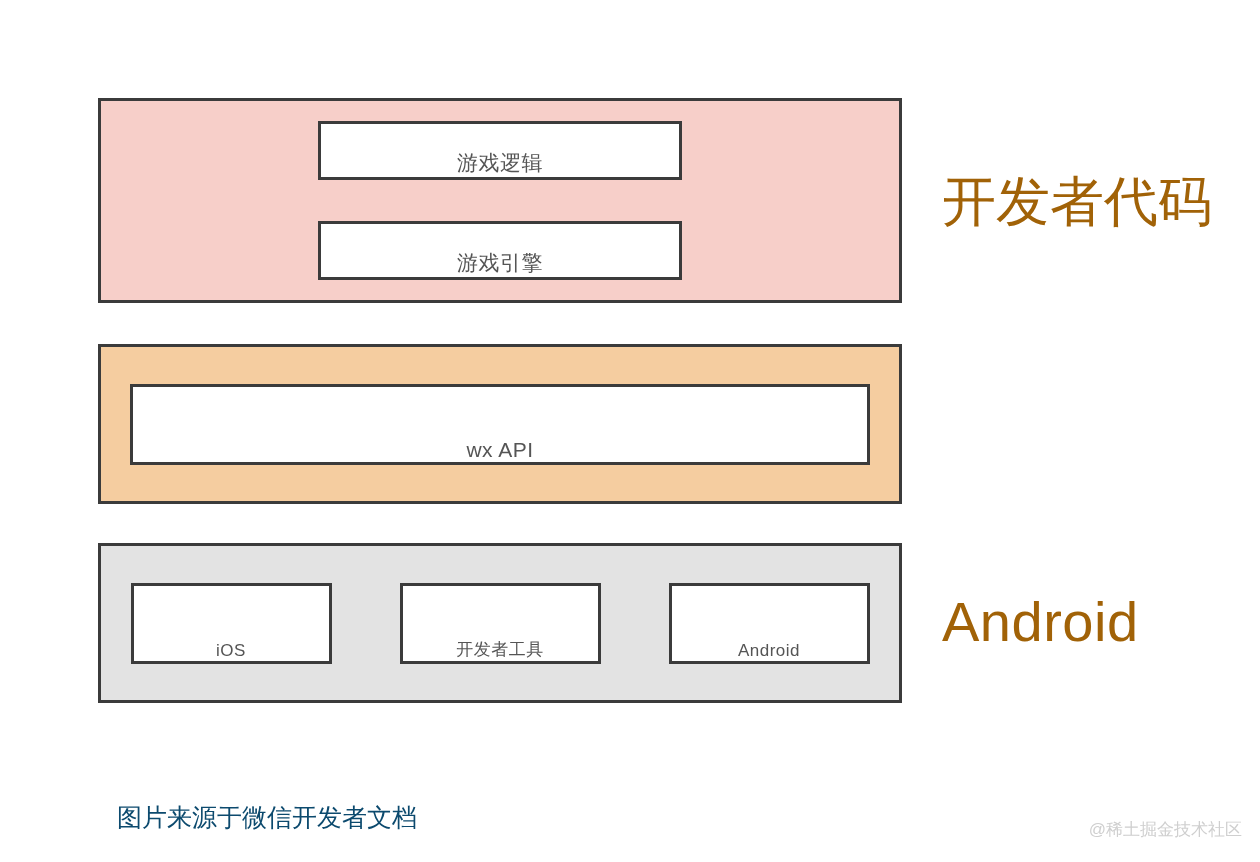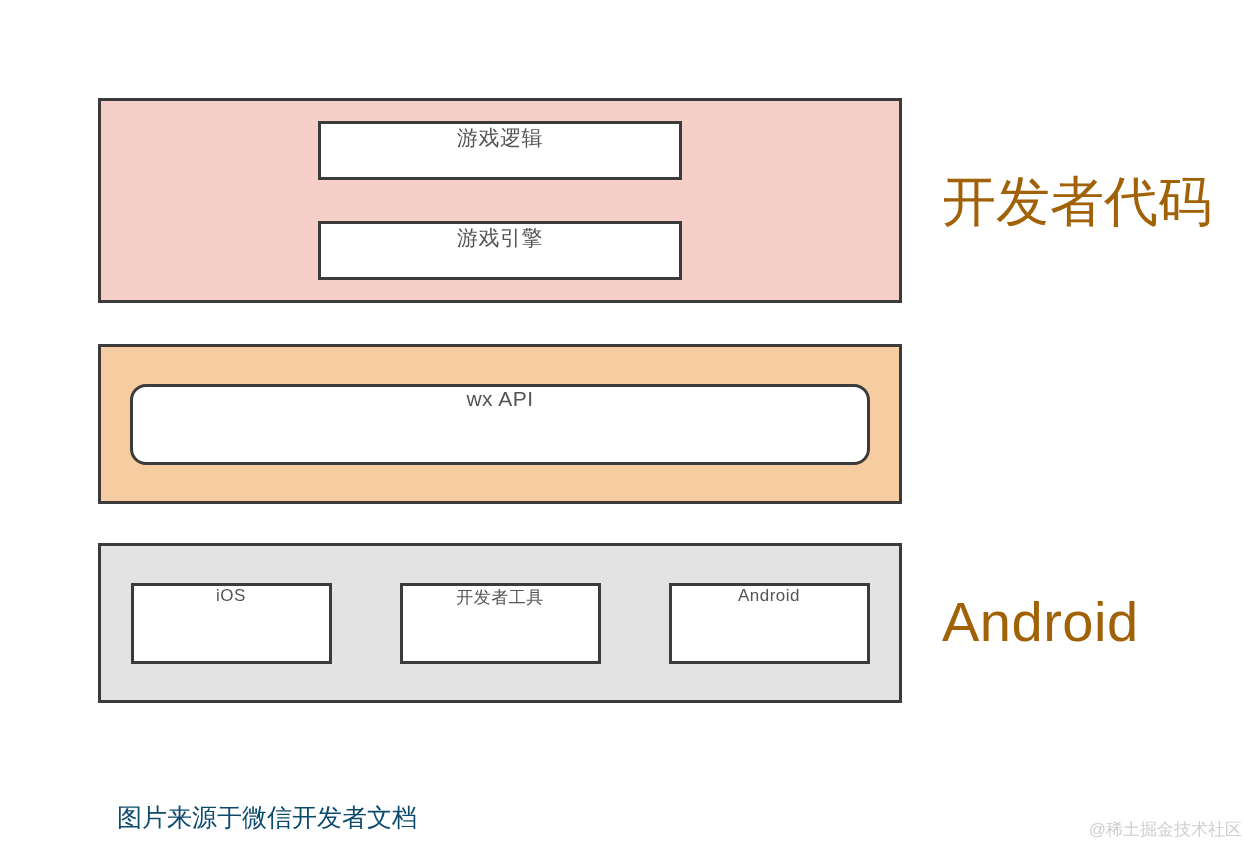--- a/index.html
+++ b/index.html
@@ -52,36 +52,35 @@
     background: #E3E3E3;
     gap: 68px;
   }
 
   
   .box {
     box-sizing: border-box;
     background: #ffffff;
     border: 3px solid #3b3b3b;
     display: flex;
-    align-items: flex-start;
+    align-items: flex-end;
     justify-content: center;
     color: #555555;
     letter-spacing: 0.5px;
   }
 
   .box--wide {
     width: 364px;
     height: 59px;
     font-size: 21px;
   }
   .box--full {
     width: 740px;
     height: 81px;
     font-size: 21px;
-    border-radius: 16px;
   }
   .box--chip {
     width: 201px;
     height: 81px;
     font-size: 17px;
   }
 
   
   .layer-label {
     position: absolute;

